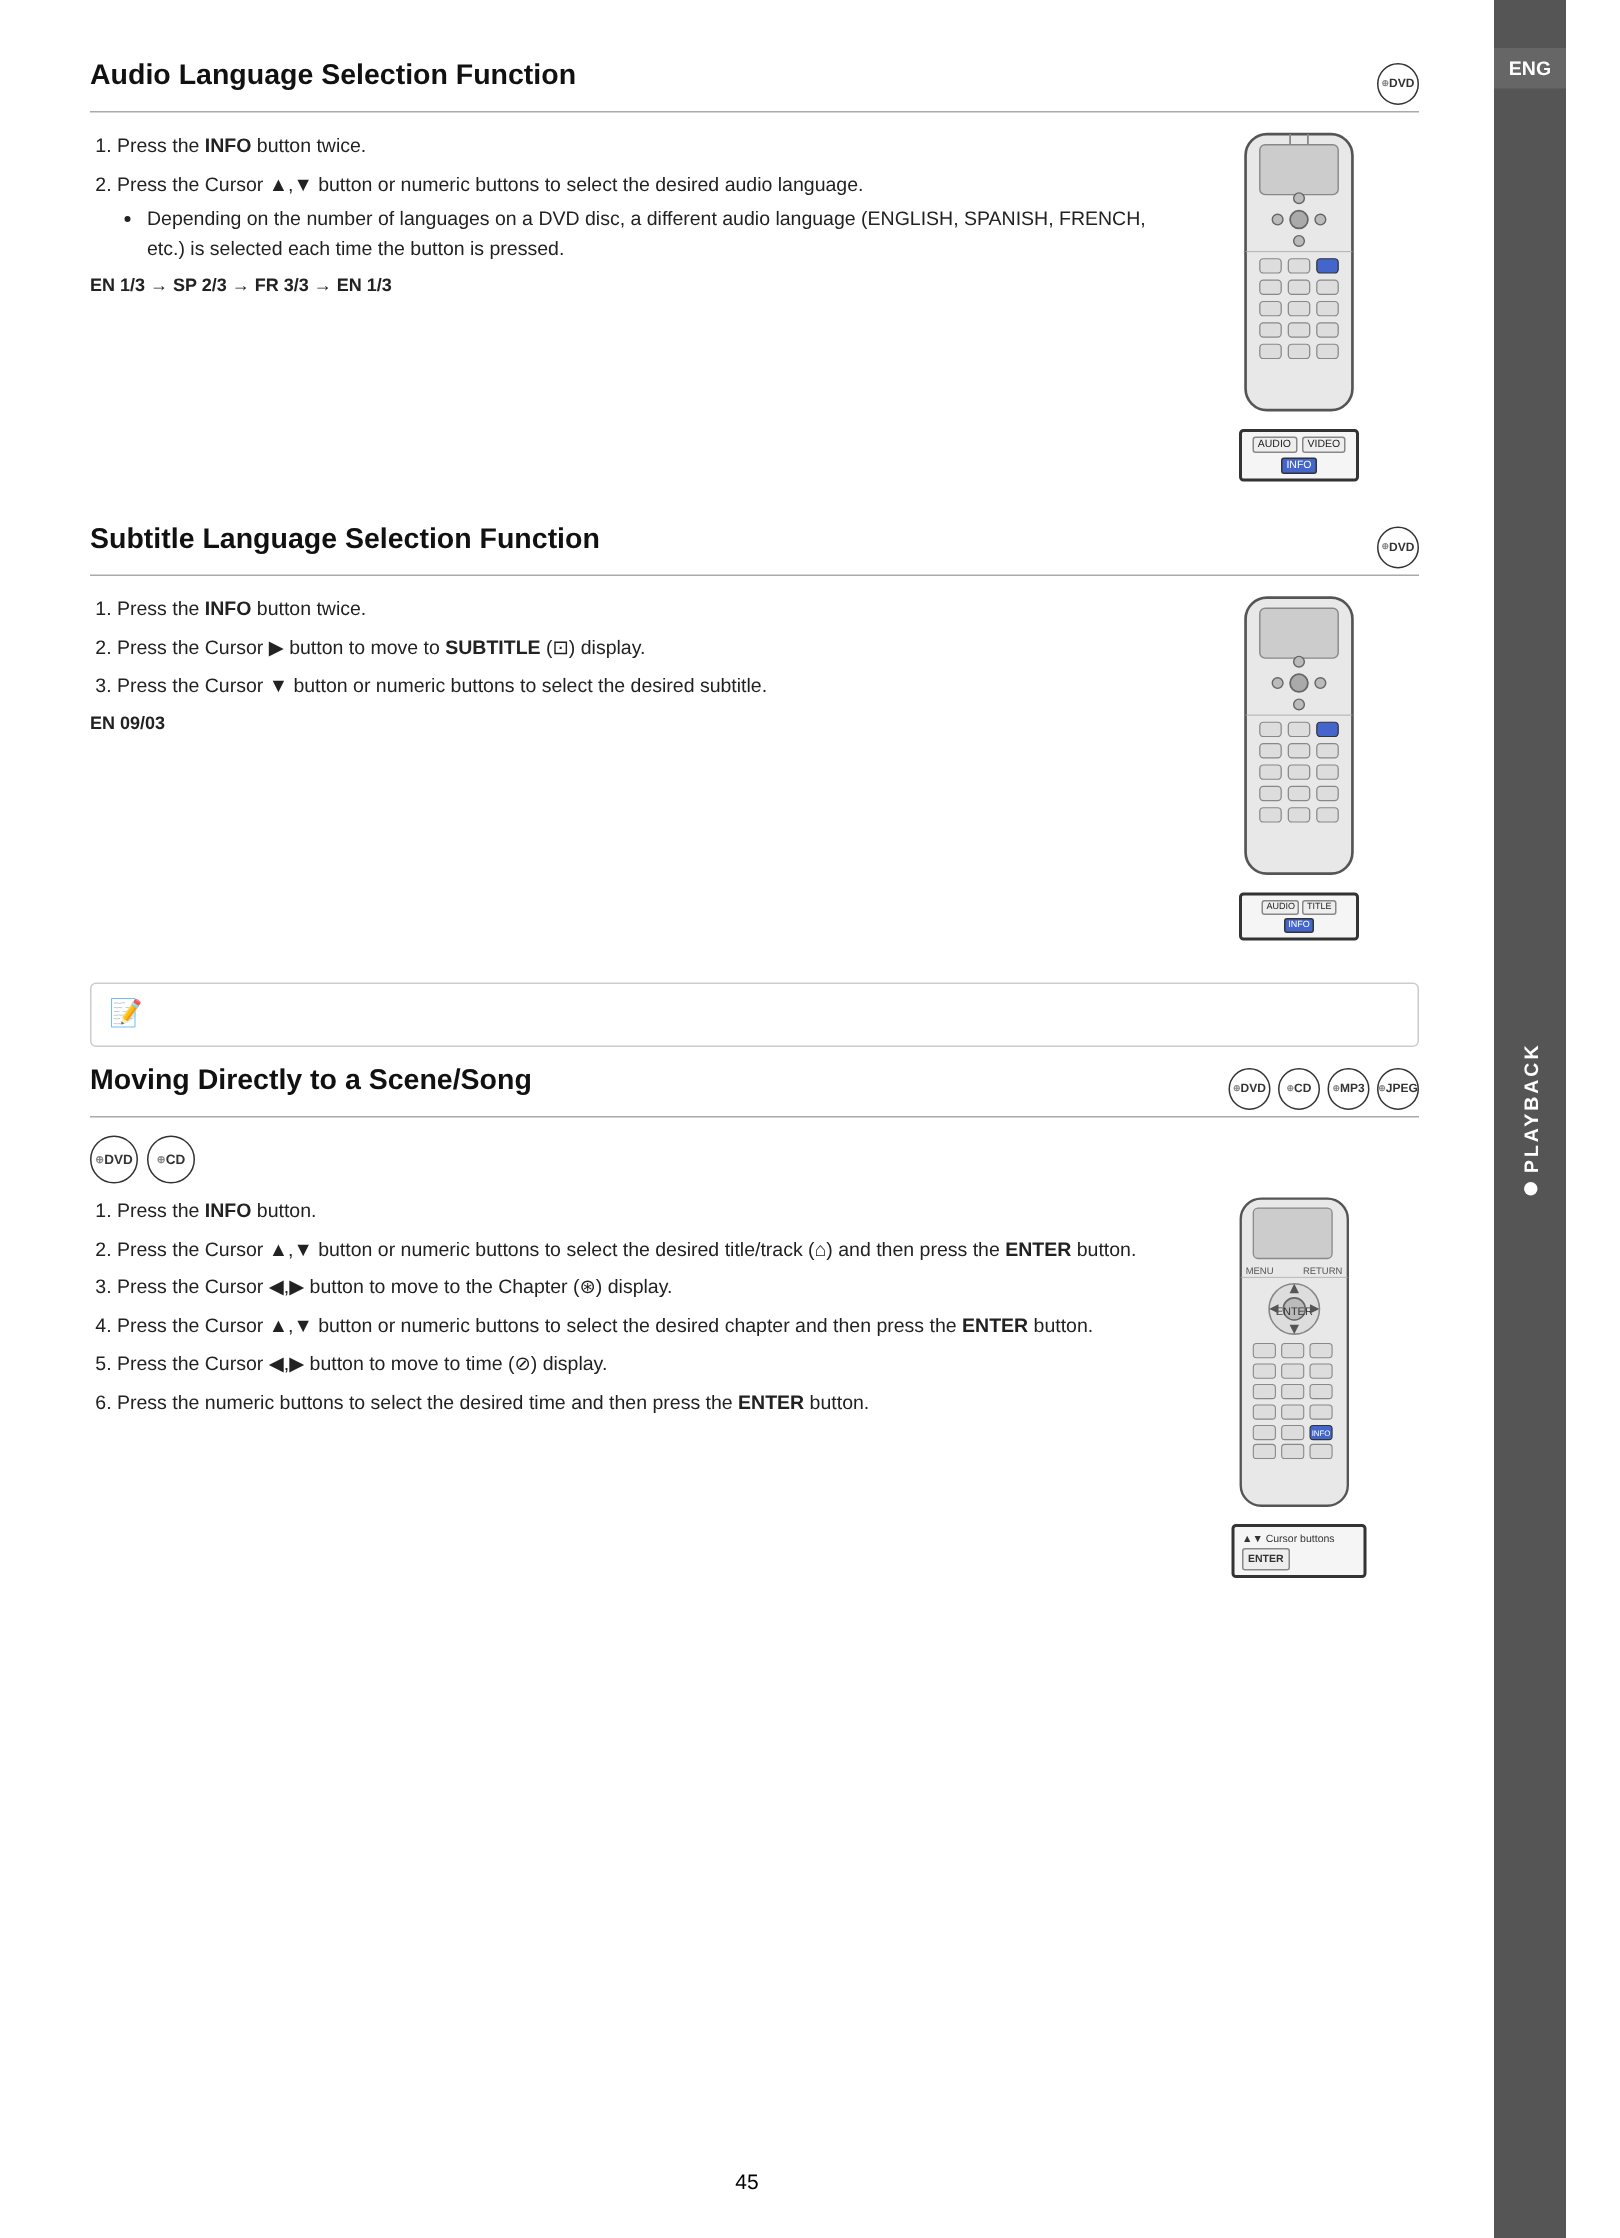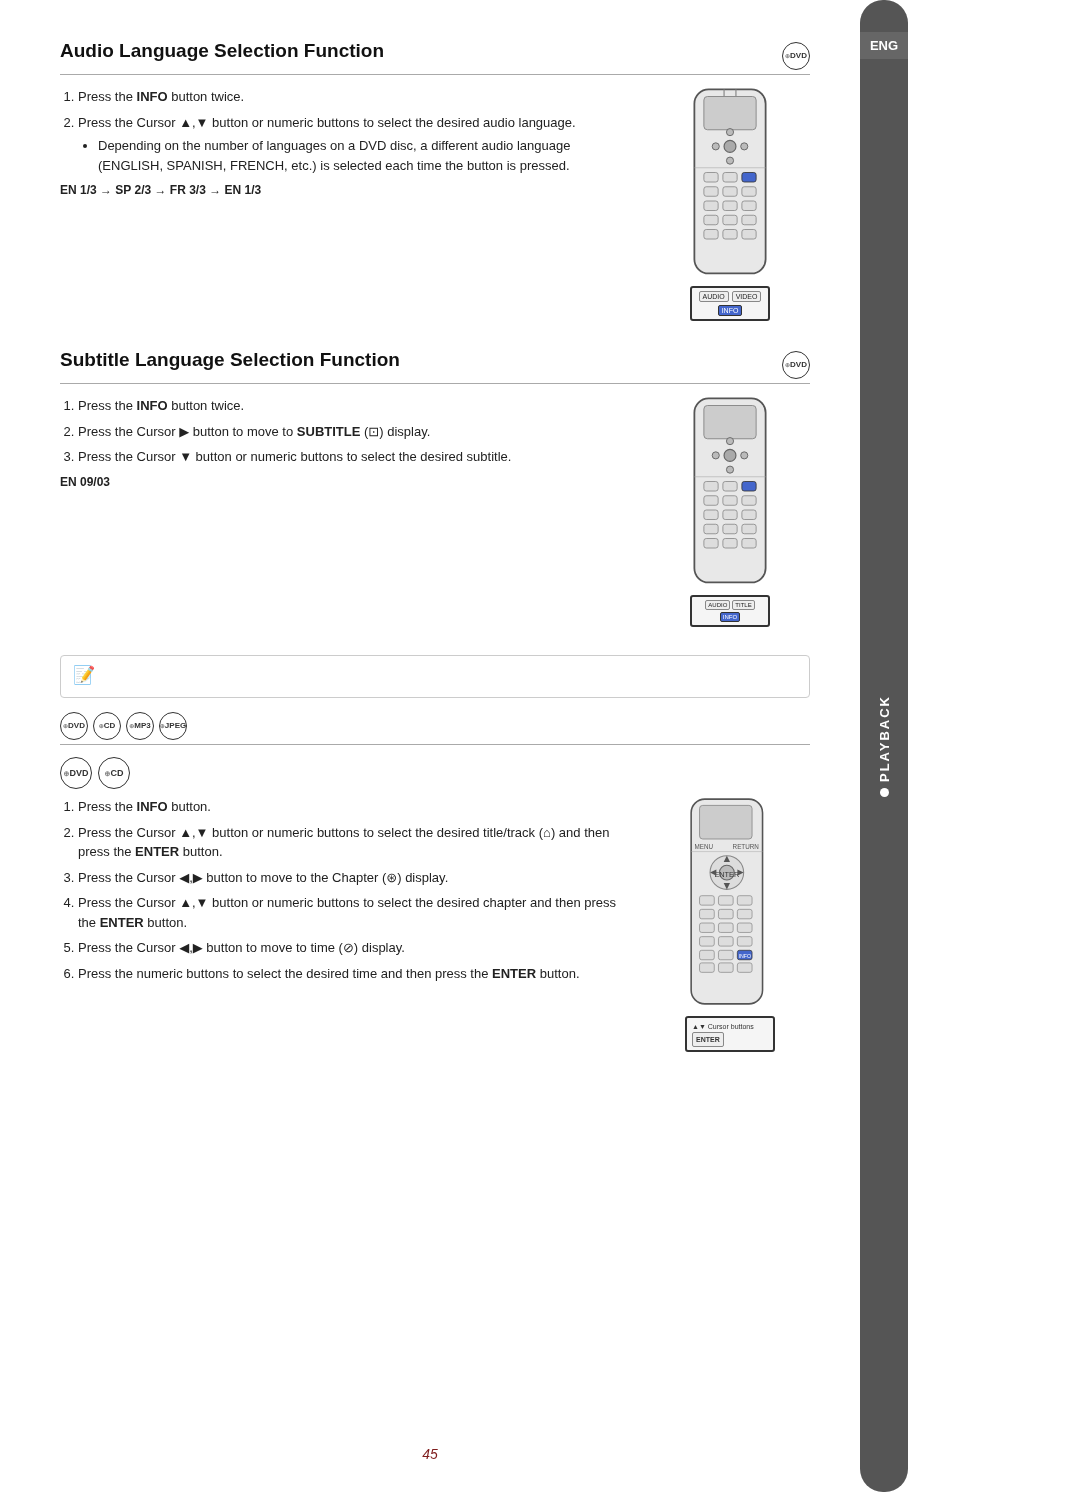--- a/index.html
+++ b/index.html
@@ -7,33 +7,32 @@
       font-family: Arial, sans-serif;
       font-size: 13px;
       background: #fff;
       color: #222;
       width: 1080px;
       min-height: 1492px;
       position: relative;
     }
     .page {
       display: flex;
-      width: 908px;
+      width: 1044px;
       min-height: 1492px;
       justify-content: flex-end;
     }
     .sidebar-right {
       width: 48px;
       background: #555;
       display: flex;
       flex-direction: column;
       align-items: center;
       justify-content: center;
       position: relative;
-      border-radius: 23px;
     }
     .sidebar-label {
       color: #fff;
       font-size: 13px;
       font-weight: bold;
       writing-mode: vertical-rl;
       transform: rotate(180deg);
       letter-spacing: 2px;
       display: flex;
       align-items: center;
@@ -151,22 +150,21 @@
     .note-content ul {
       list-style: square;
       padding-left: 16px;
     }
     .page-number {
       position: absolute;
       bottom: 30px;
       left: 50%;
       transform: translateX(-50%);
       font-size: 14px;
-      color: #7f1d1d;
-      font-style: italic;
+      color: #000000;
     }
     
     .remote-svg {
       width: 100px;
       height: 190px;
     }
     .remote-large {
       width: 110px;
       height: 210px;
     }
@@ -328,20 +326,21 @@
         </div>
       </div>
     </div>
 
     <div class="note-box">
       <span class="note-icon">📝</span>
     </div>
 
     <div class="section">
       <div class="section-header">
+        <span class="section-title">Moving Directly to a Scene/Song</span>
         <div class="disc-badges">
           <div class="disc-badge">
             <span class="badge-top">⊕</span>
             <span class="badge-main">DVD</span>
           </div>
           <div class="disc-badge">
             <span class="badge-top">⊕</span>
             <span class="badge-main">CD</span>
           </div>
           <div class="disc-badge">

